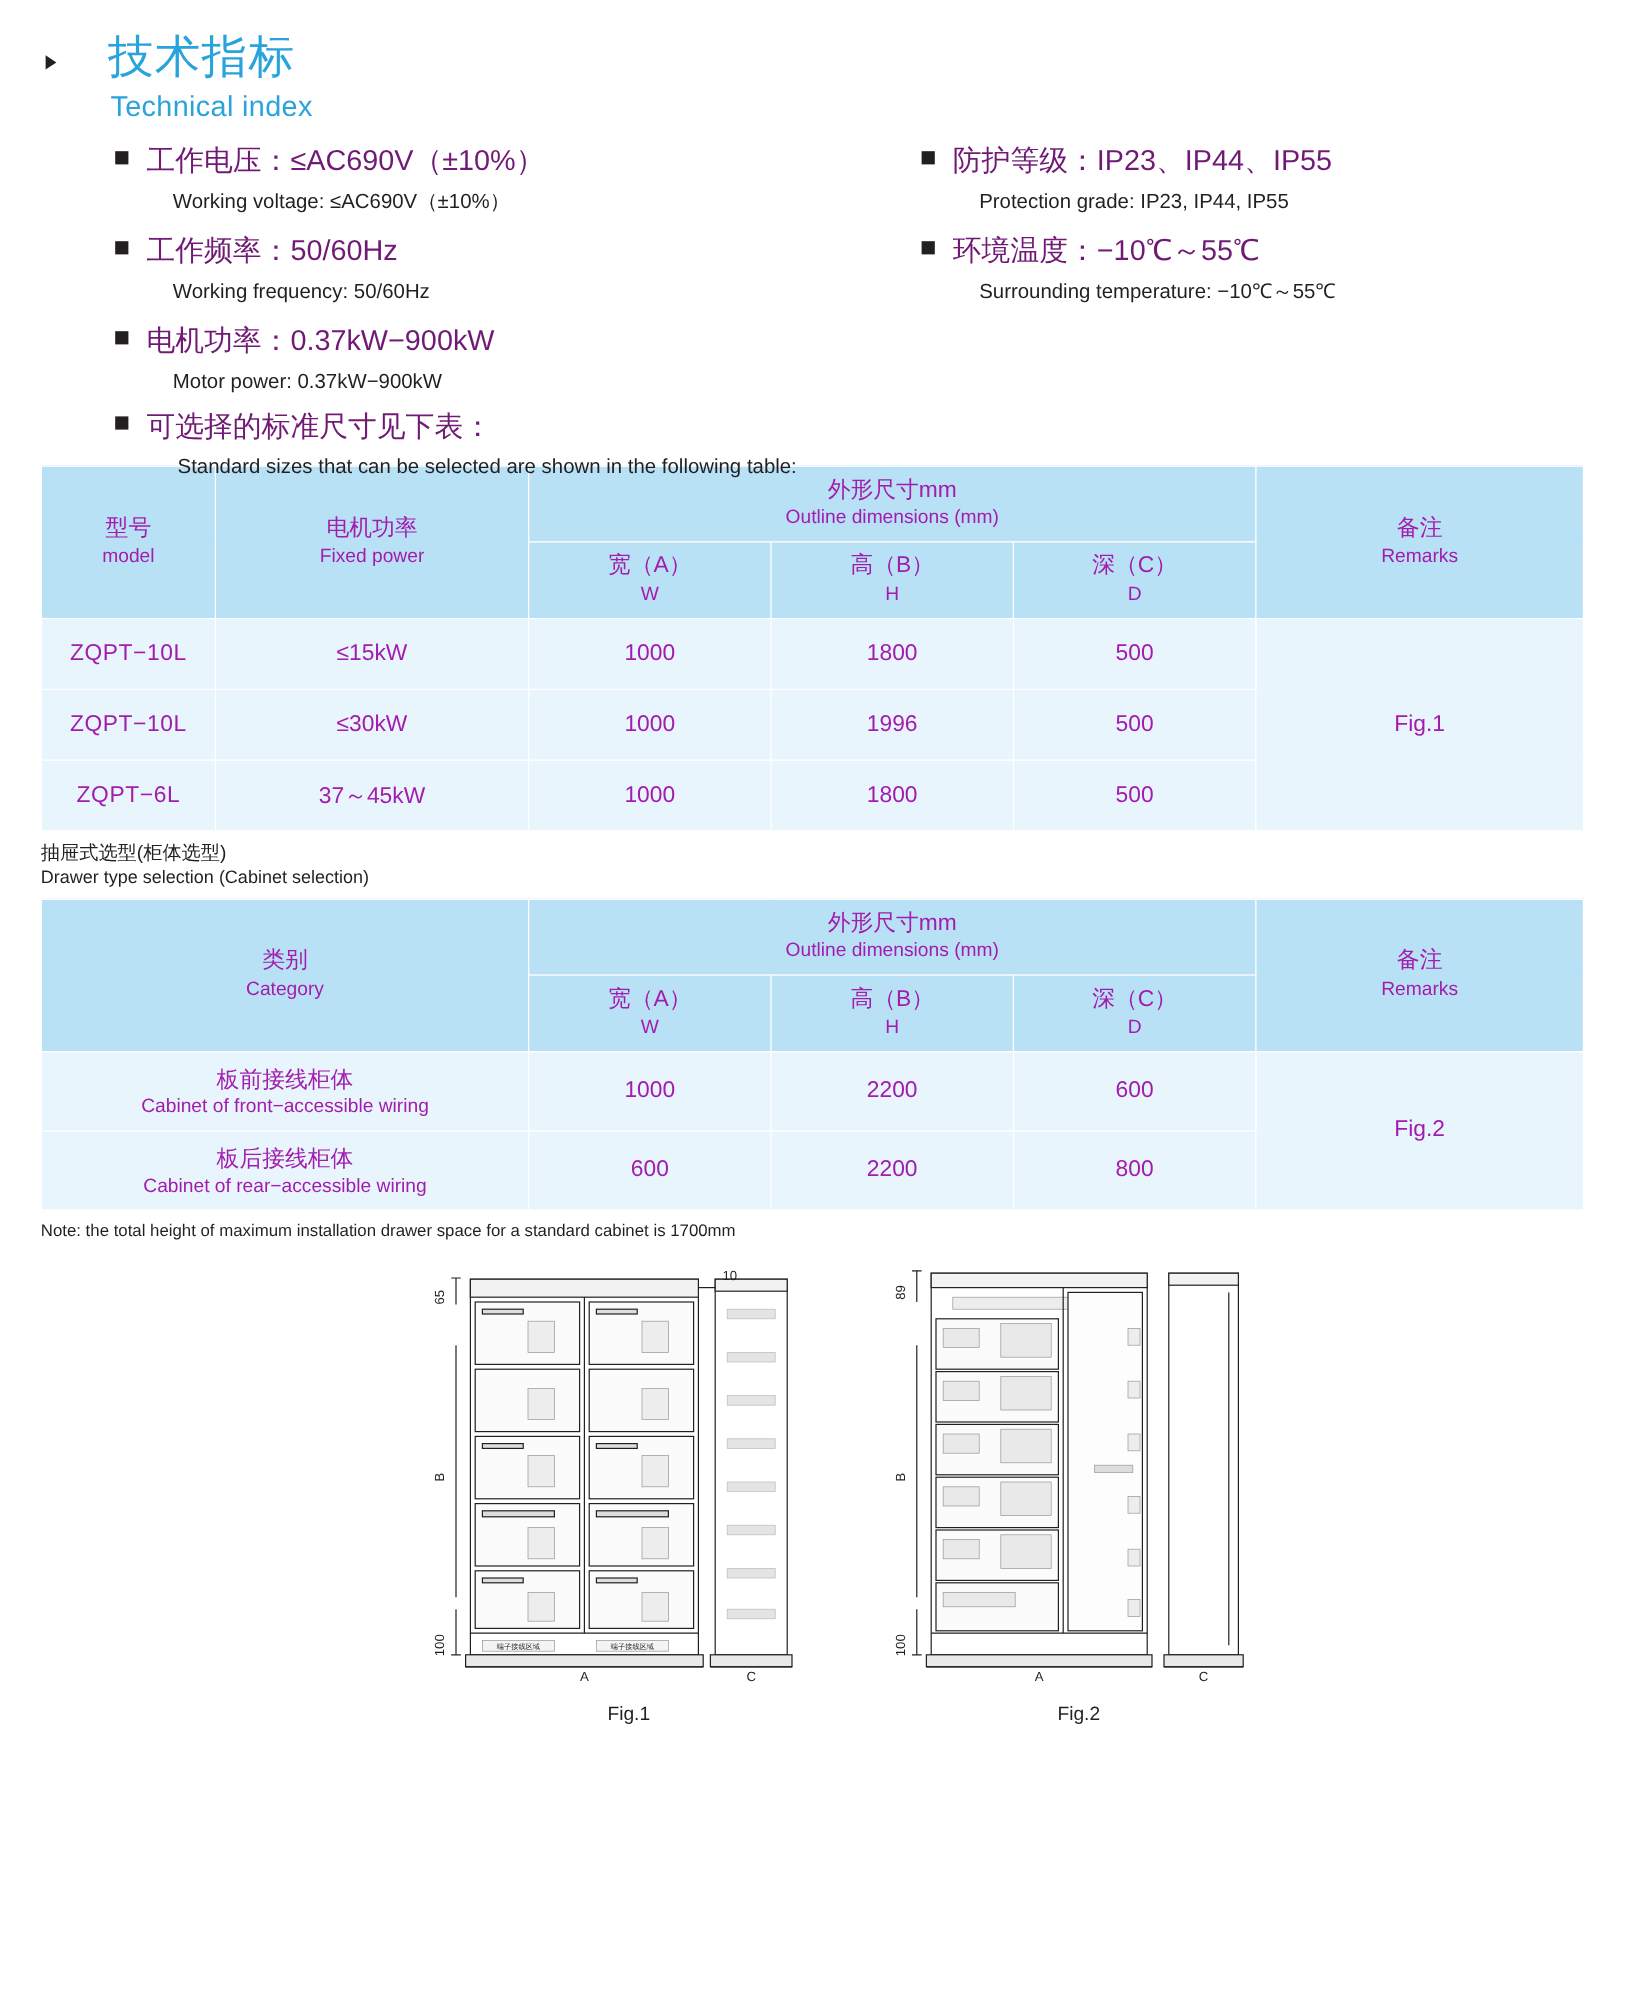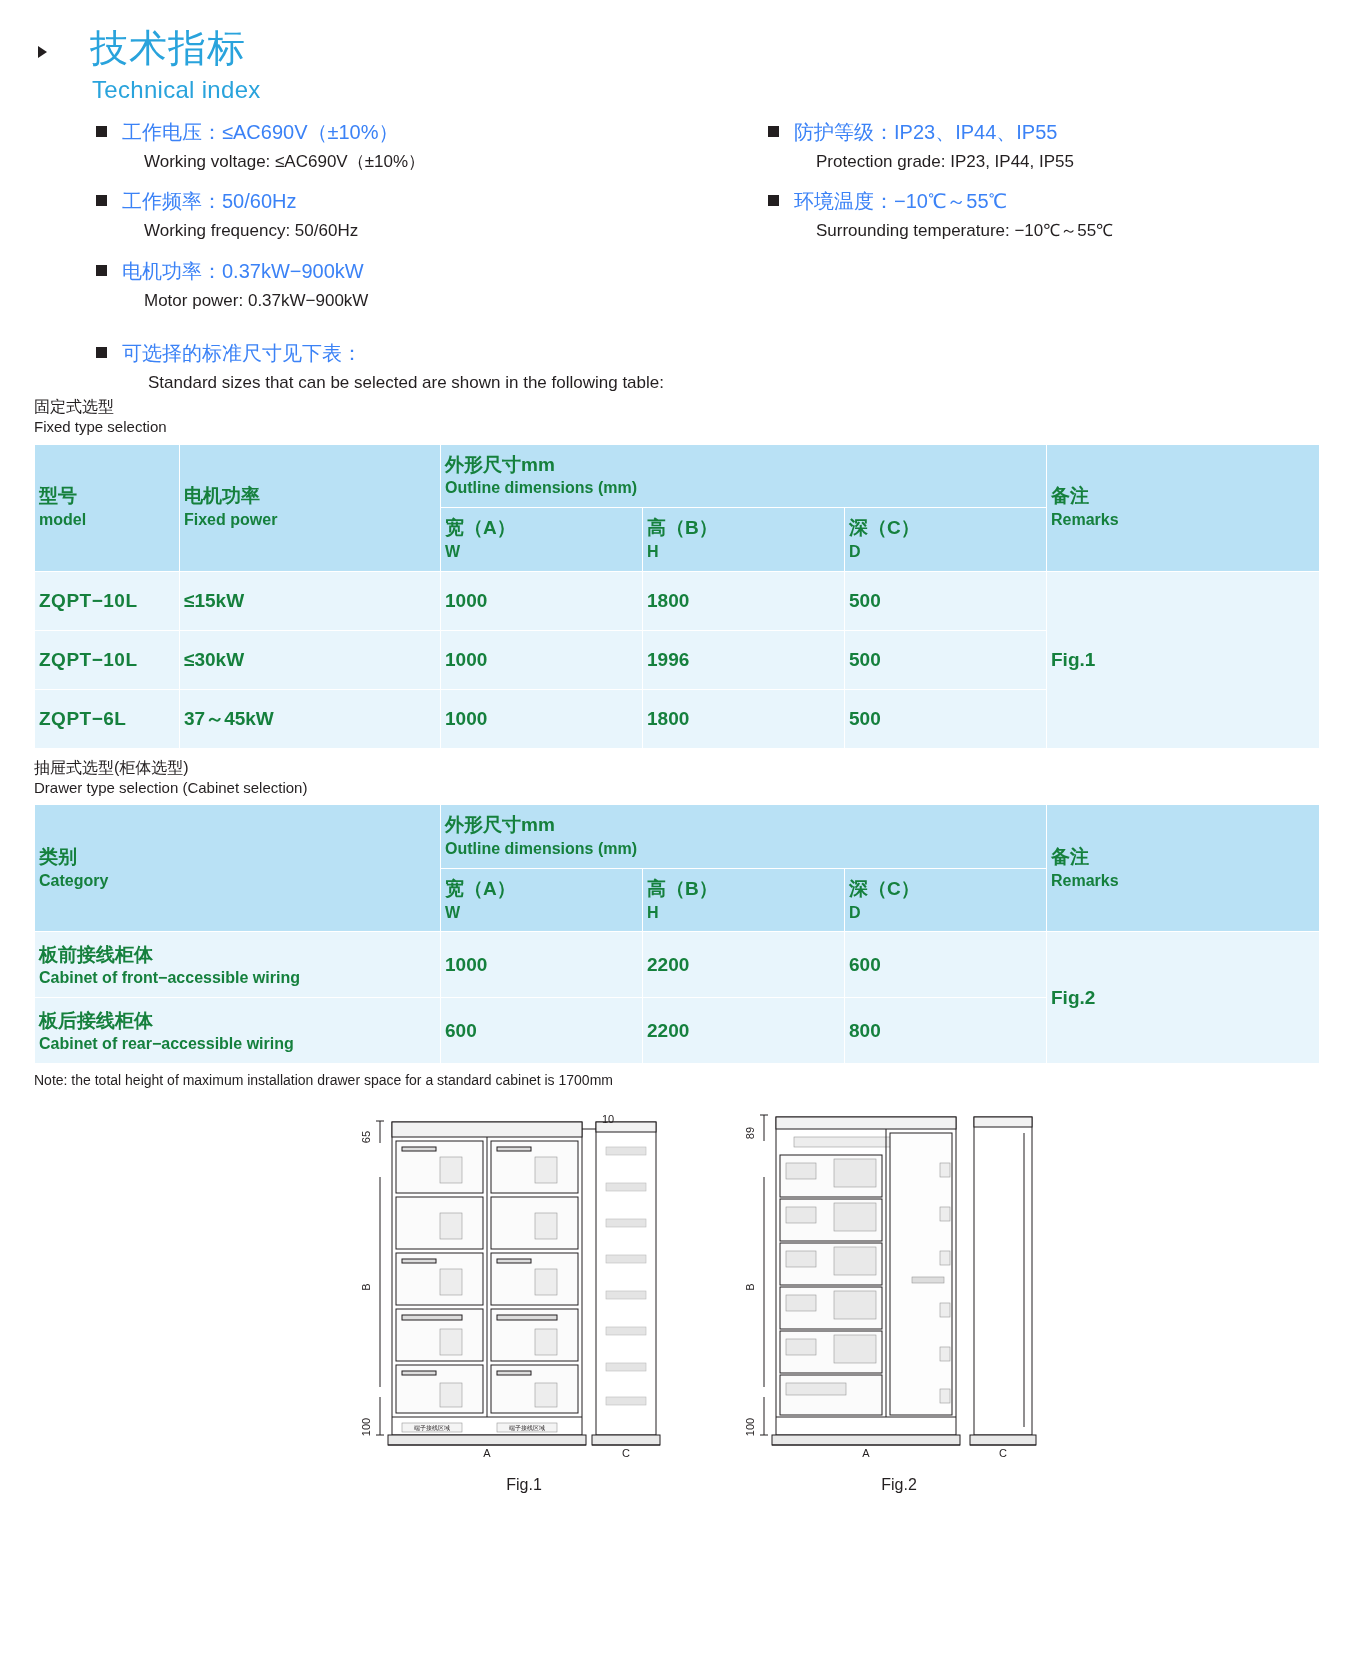--- a/index.html
+++ b/index.html
@@ -63,25 +63,25 @@
   }
   .spec-col {
     position: absolute;
     top: 0;
   }
   .spec-col.left { left: 0; width: 620px; }
   .spec-col.right { left: 672px; width: 600px; }
 
   .spec-item { margin-bottom: 13px; }
   .spec-cn {
-    font-size: 20px;
+    font-size: 24px;
     line-height: 1.45;
     position: relative;
     padding-left: 26px;
-    color: #3b82f6;
+    color: #701a75;
   }
   .spec-cn .bullet {
     position: absolute;
     left: 0;
     top: 8px;
     width: 11px;
     height: 11px;
     background: #231f20;
     display: inline-block;
   }
@@ -117,24 +117,24 @@
   
   table.spec-table {
     border-collapse: collapse;
     width: 1285px;
     table-layout: fixed;
     margin: 0 0 4px 0;
   }
   table.spec-table th,
   table.spec-table td {
     border: 1px solid #ffffff;
-    text-align: left;
+    text-align: center;
     vertical-align: middle;
-    color: #15803d;
-    font-weight: bold;
+    color: #a21caf;
+    font-weight: normal;
   }
   table.spec-table th {
     background: #b9e1f5;
     font-size: 19px;
     line-height: 1.3;
     padding: 8px 4px;
   }
   table.spec-table th .en {
     font-size: 16px;
     display: block;
@@ -234,24 +234,20 @@
     <div class="spec-col left spec-note" style="top:201px;">
       <div class="spec-cn">
         <span class="bullet"></span>
         <span>可选择的标准尺寸见下表：</span>
       </div>
       <div class="spec-en">Standard sizes that can be selected are shown in the following table:</div>
     </div>
 
   </div>
 
-  <div class="table-label">
-    <div class="lab-cn">固定式选型</div>
-    <div class="lab-en">Fixed type selection</div>
-  </div>
 
   <table class="spec-table">
     <colgroup>
       <col style="width:145px">
       <col style="width:261px">
       <col style="width:202px">
       <col style="width:202px">
       <col style="width:202px">
       <col style="width:273px">
     </colgroup>

